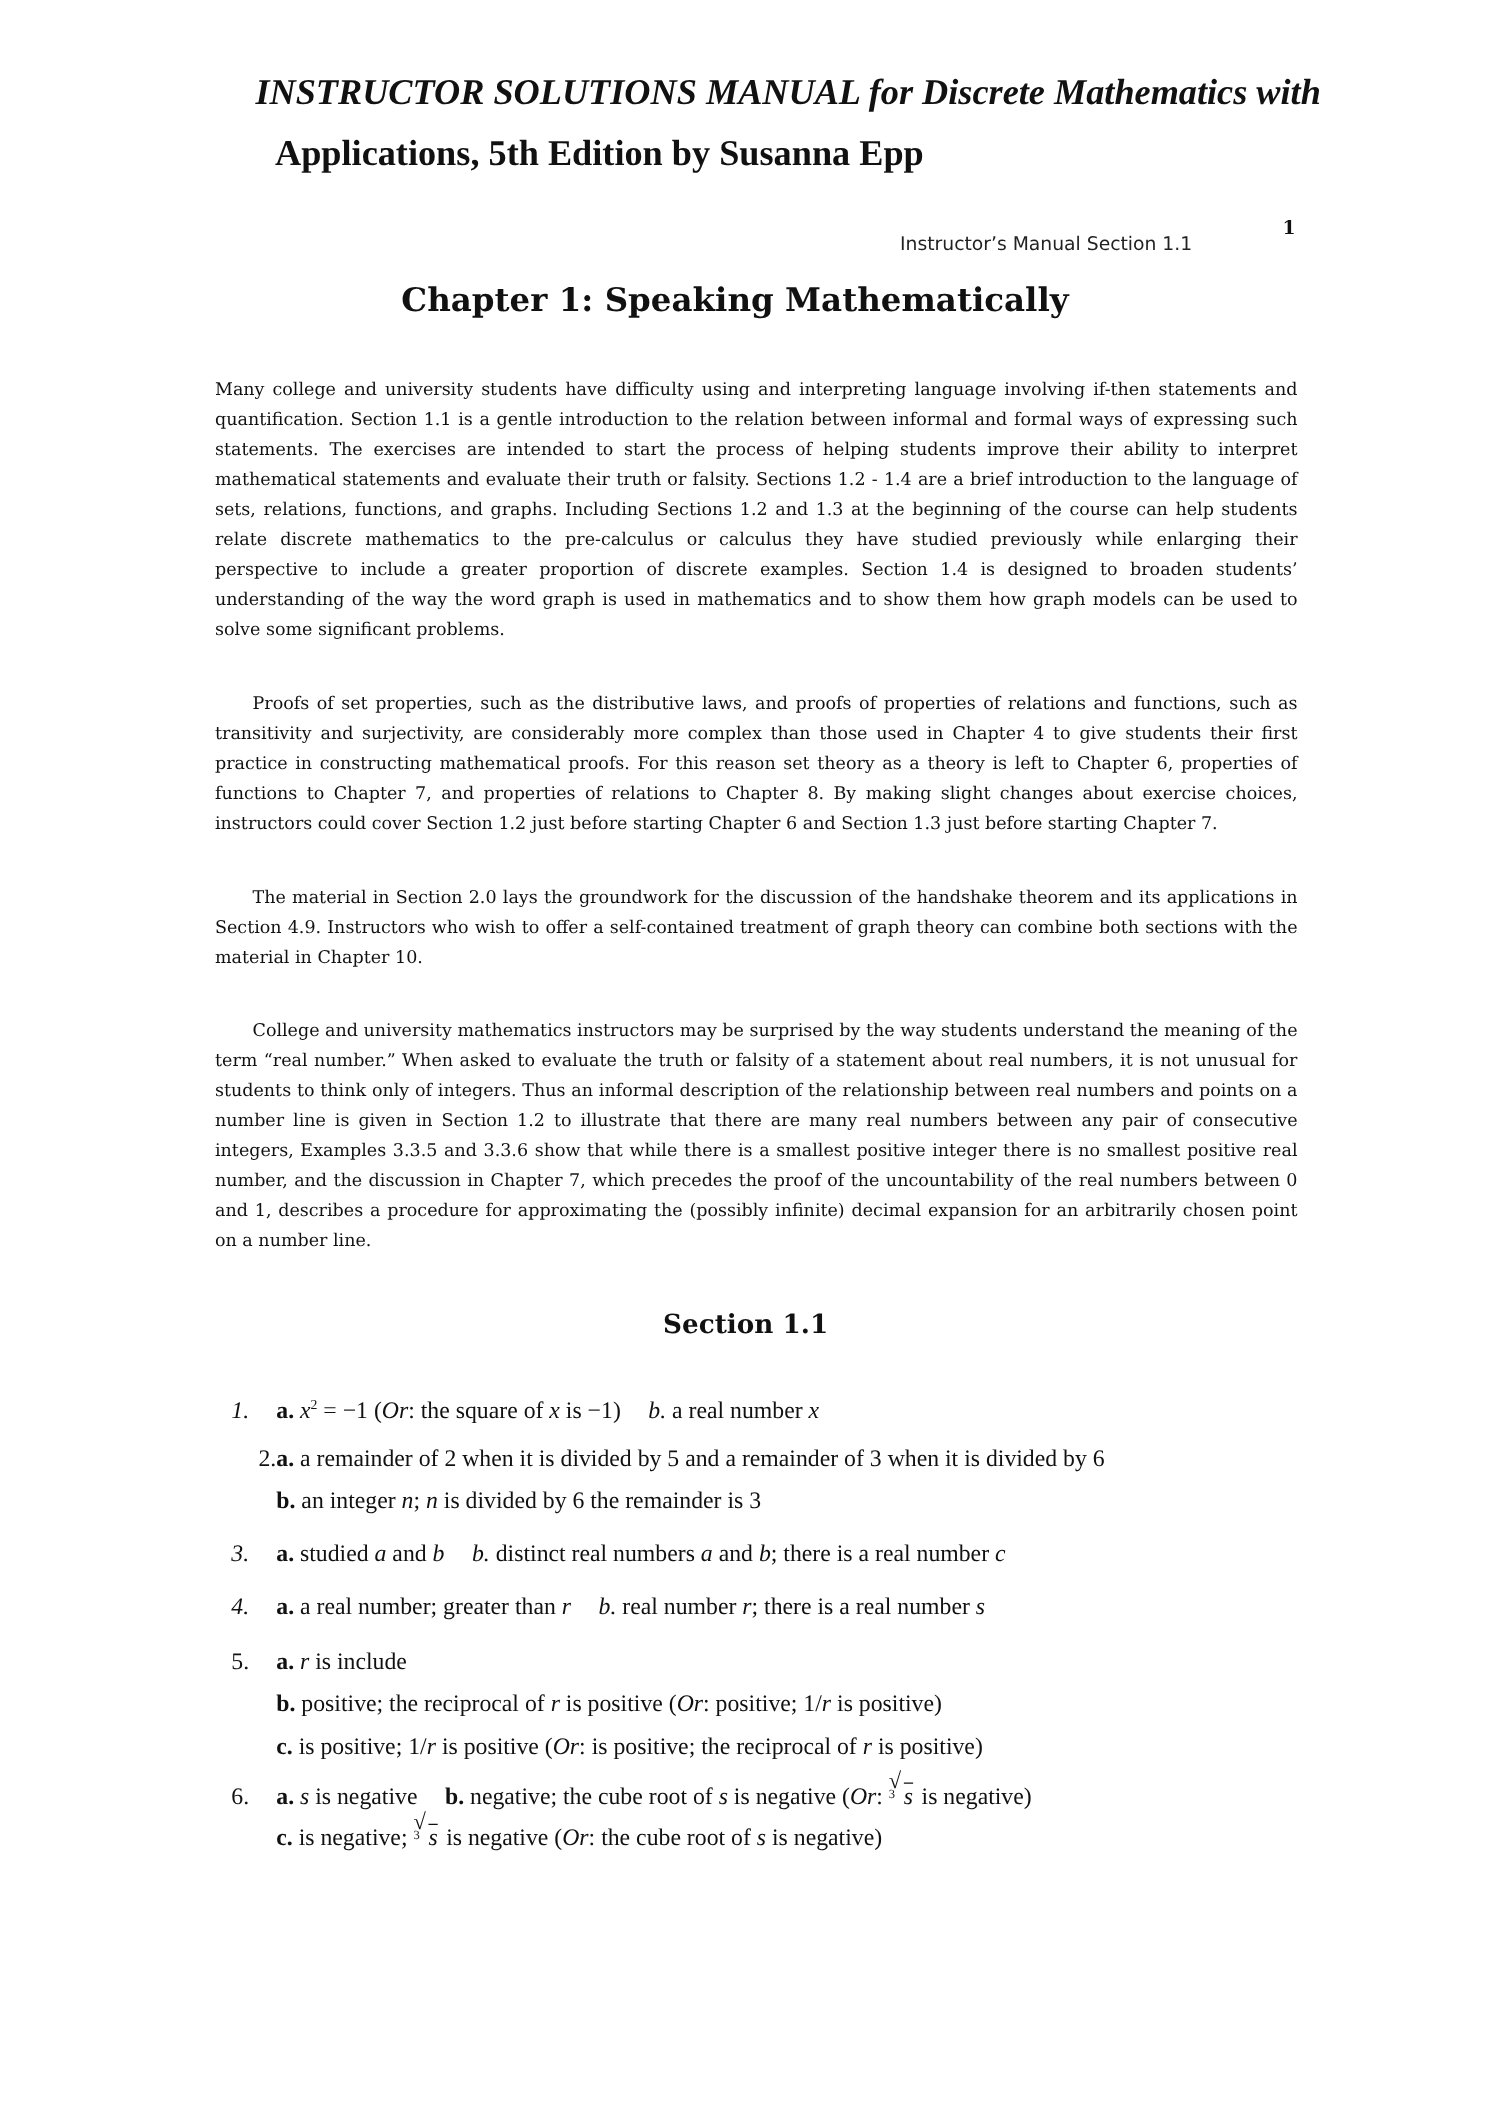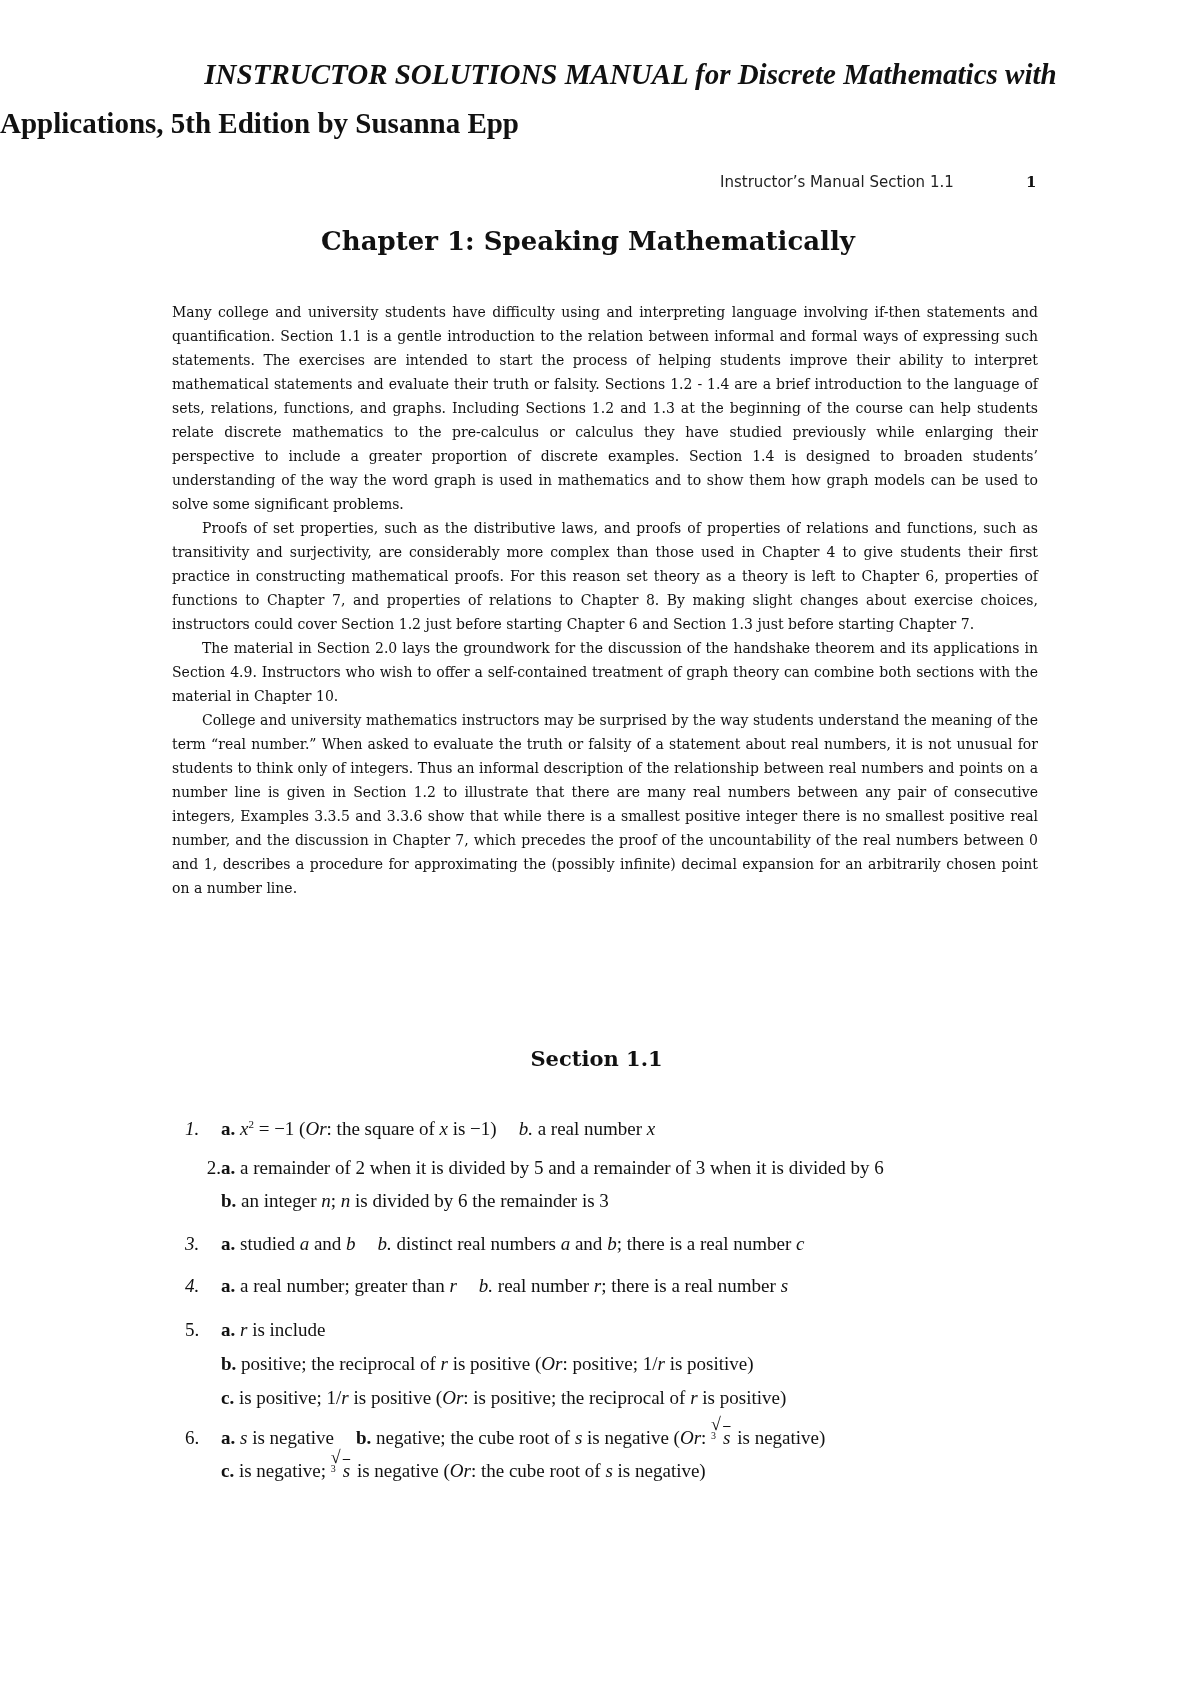--- a/index.html
+++ b/index.html
@@ -1,25 +1,25 @@
 <!DOCTYPE html>
 <html><head>
 <meta charset="utf-8">
 <style>
   html, body { margin: 0; padding: 0; background: #ffffff; }
   body { width: 1191px; height: 1684px; position: relative; overflow: hidden; color: #111; font-family: "DejaVu Serif", serif; }
-  .title { position: absolute; left: 0; width: 959px; font-family: "Liberation Serif", serif; font-weight: bold; font-size: 29px; line-height: 34px; }
+  .title { position: absolute; left: 0; width: 959px; text-align: center; font-family: "Liberation Serif", serif; font-weight: bold; font-size: 29px; line-height: 34px; }
   .title.l1 { top: 57px; left: 70px; width: 1121px; text-align: center; font-style: italic; }
   .title.l2 { top: 106px; }
-  .running-head { position: absolute; top: 173px; left: 720px; font-family: "DejaVu Sans", sans-serif; font-size: 15px; color: #222; }
+  .running-head { position: absolute; top: 186px; left: 720px; font-family: "DejaVu Sans", sans-serif; font-size: 15px; color: #222; }
   .page-num { position: absolute; top: 173px; left: 1026px; font-family: "DejaVu Serif", serif; font-weight: bold; font-size: 15px; }
   .chapter { position: absolute; top: 226px; left: 0; width: 1158px; text-align: center; padding-left: 18px; box-sizing: border-box; font-family: "DejaVu Serif", serif; font-weight: bold; font-size: 26px; }
   .body-text { position: absolute; top: 300px; left: 172px; width: 866px; font-family: "DejaVu Serif", serif; font-size: 14px; line-height: 24px; text-align: justify; }
   .body-text p { margin: 0; }
-  .body-text p + p { text-indent: 30px; }
+  .body-text p + p { text-indent: 30px; margin-top: 35px; }
   .section-head { position: absolute; top: 1046px; left: 0; width: 1191px; text-align: center; padding-left: 2px; box-sizing: border-box; font-family: "DejaVu Serif", serif; font-weight: bold; font-size: 21px; }
   .answers { position: absolute; left: 185px; font-family: "Liberation Serif", serif; font-size: 19px; line-height: 24px; }
   .answers .row { position: absolute; white-space: nowrap; }
   .answers .sub { position: absolute; left: 36px; white-space: nowrap; }
   .num { display: inline-block; width: 36px; }
   .num.it { font-style: italic; }
   b { font-weight: bold; }
   i { font-style: italic; }
   .gap { display: inline-block; width: 22px; }
   .root { display: inline-block; position: relative; font-style: italic; padding-left: 12px; margin-right: 2px; }

